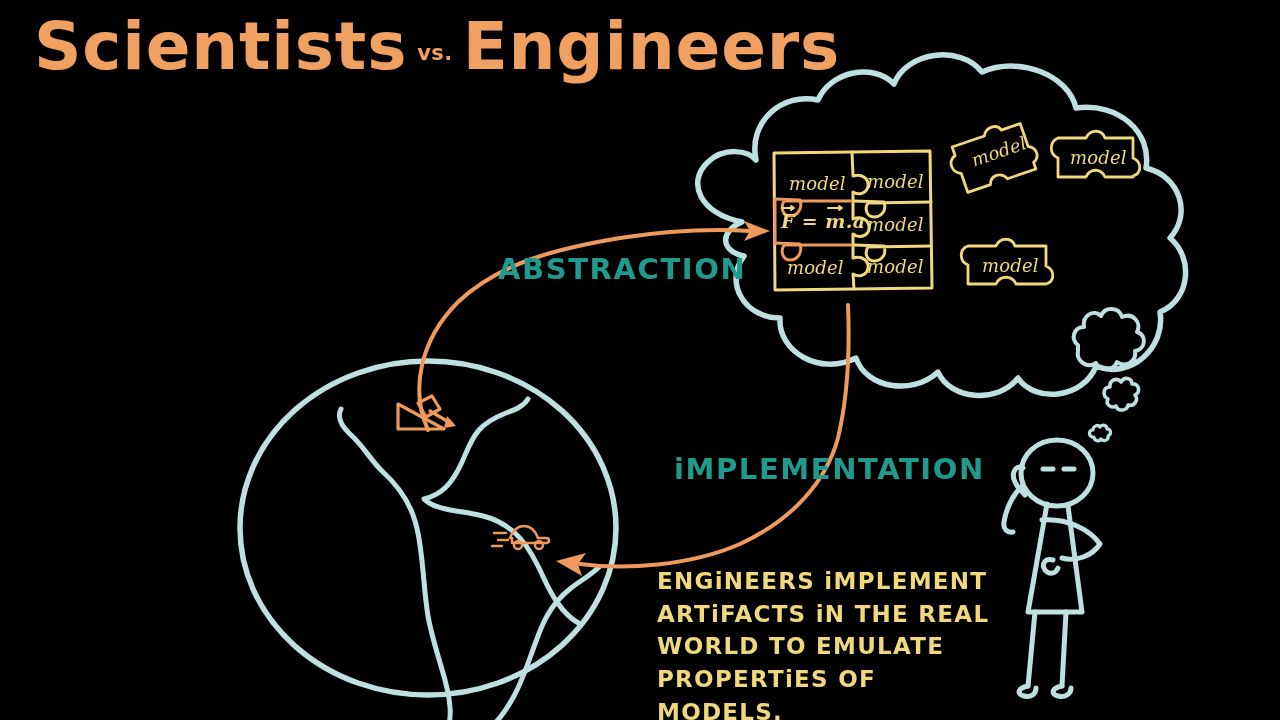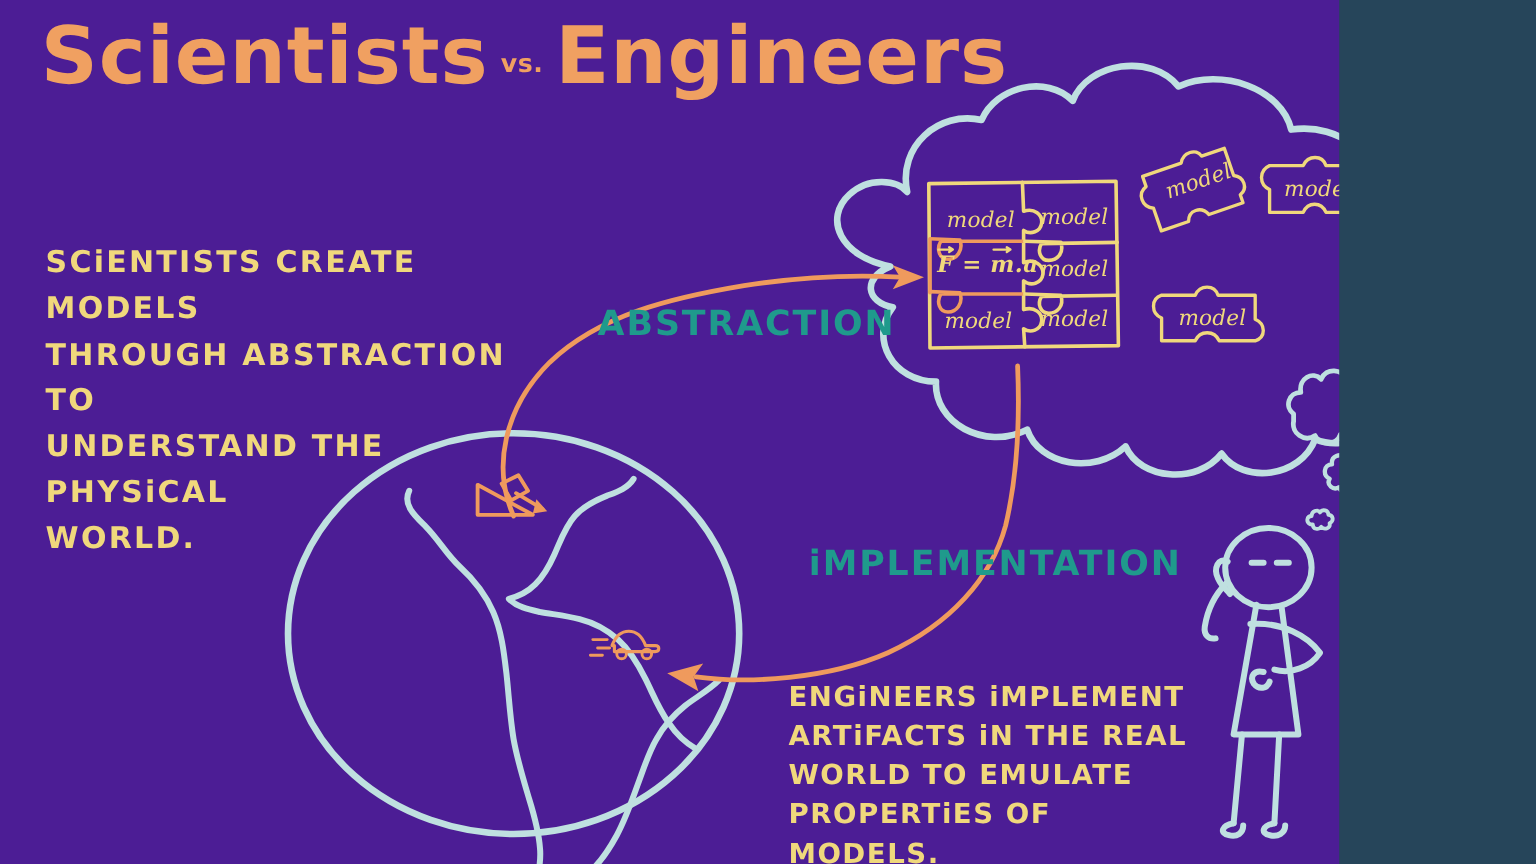--- a/index.html
+++ b/index.html
@@ -3,23 +3,23 @@
 <meta charset="utf-8">
 <title>Scientists vs. Engineers</title>
 <style>
   html, body {
     margin: 0;
     padding: 0;
     background: #26455a;
   }
   #stage {
     position: relative;
-    width: 1116px;
+    width: 1280px;
     height: 720px;
-    background: #4c1d95;
+    background: #000000;
     overflow: hidden;
     font-family: "DejaVu Sans", sans-serif;
   }
   #stage svg.layer {
     position: absolute;
     left: 0;
     top: 0;
     width: 1280px;
     height: 720px;
   }
@@ -297,24 +297,20 @@
     <g>
       <path class="ink-teal" stroke-width="3.2" d="
         M 1092 437 c -4 -2 -3 -7 1 -7 c 0 -4 5 -6 7 -3
         c 2 -3 7 -2 7 2 c 4 0 5 5 1 7 c 1 4 -4 6 -7 3
         c -2 3 -7 2 -7 -2 Z"></path>
     </g>
   </svg>
 
   <div class="hand" id="title"><span>Scientists</span><span class="small-vs">vs.</span><span>Engineers</span></div>
 
-  <div class="hand" id="scientists-para">SCiENTISTS CREATE MODELS
-THROUGH ABSTRACTION TO
-UNDERSTAND THE PHYSiCAL
-WORLD.</div>
 
   <div class="hand" id="engineers-para">ENGiNEERS iMPLEMENT
 ARTiFACTS iN THE REAL
 WORLD TO EMULATE
 PROPERTiES OF MODELS.</div>
 
   <div class="arrow-label" id="label-implementation">iMPLEMENTATION</div>
 
   <div class="arrow-label" id="label-abstraction">ABSTRACTION</div>
 

